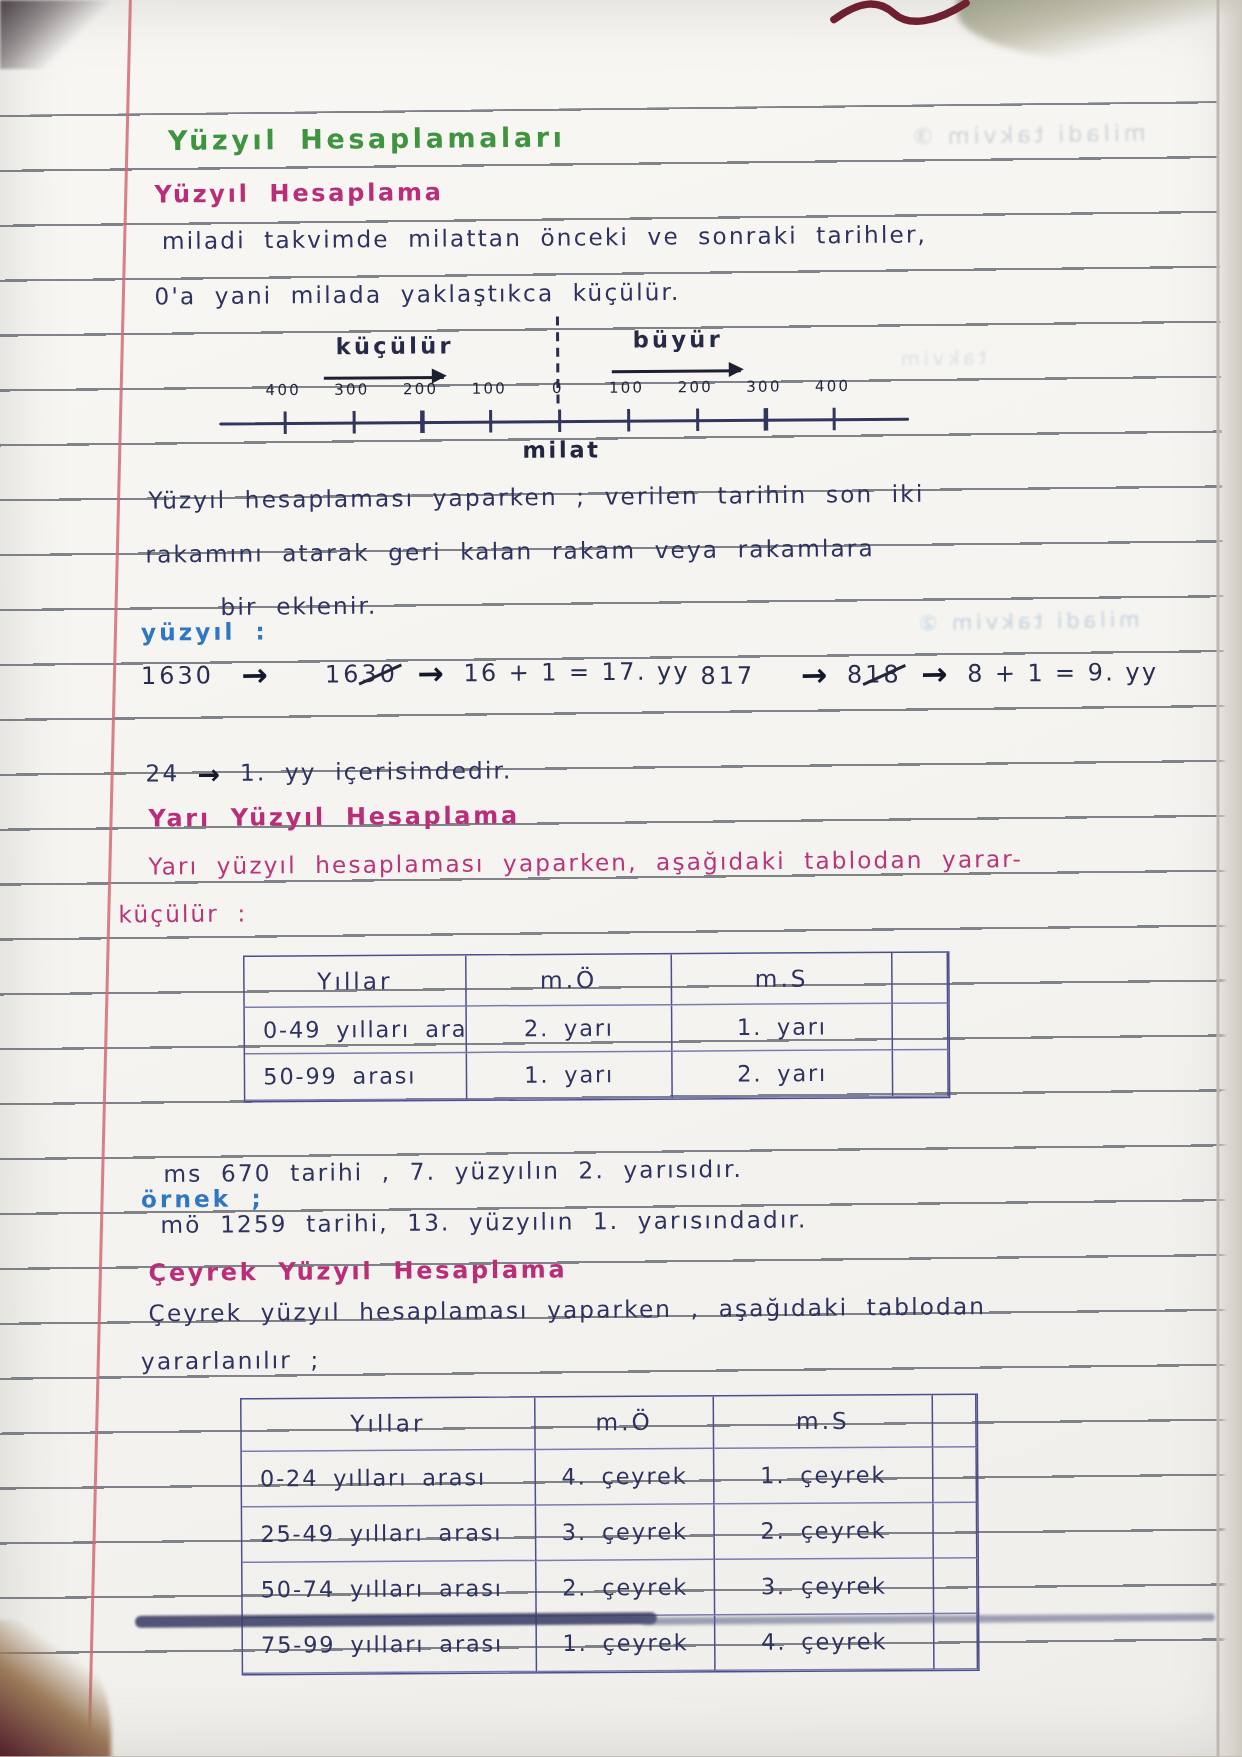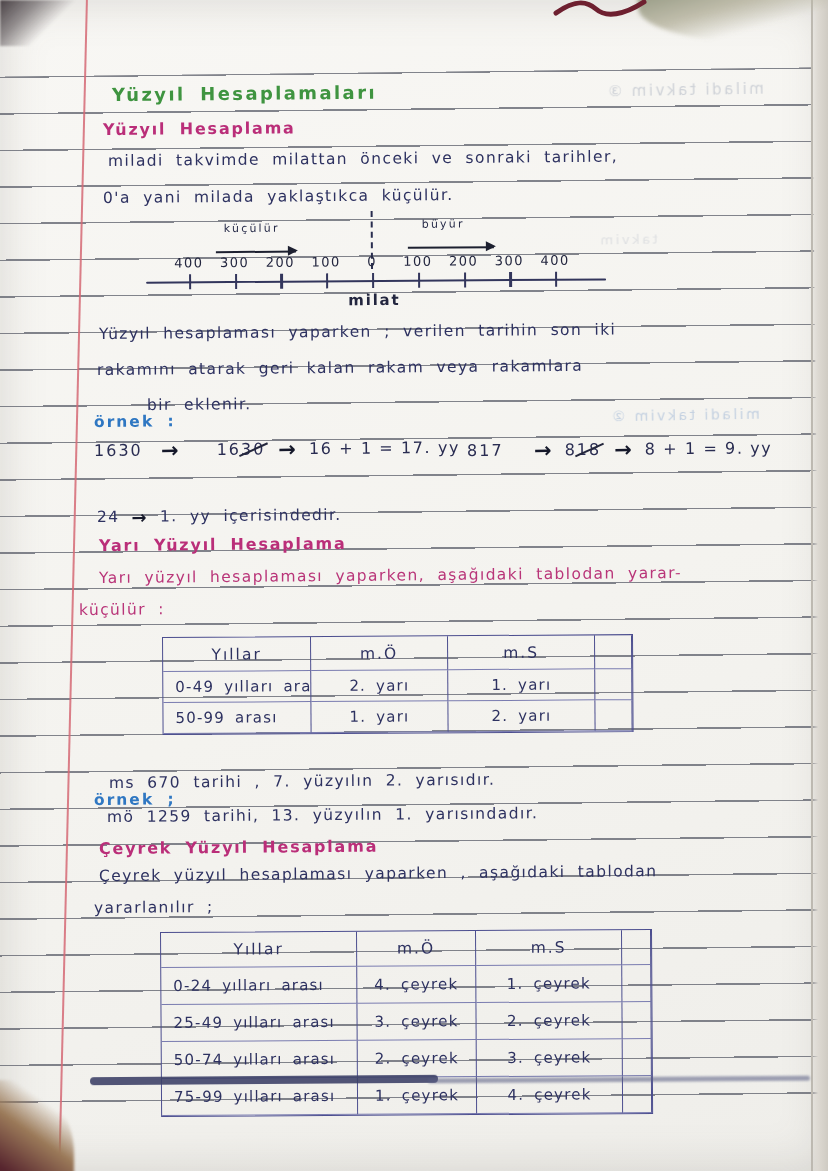--- a/index.html
+++ b/index.html
@@ -29,27 +29,27 @@
   .squiggle{position:absolute;left:552px;top:-2px;}
   
   .hw{position:absolute;font-size:15.5px;letter-spacing:1.4px;word-spacing:6px;
     color:#2e3261;white-space:nowrap;transform:rotate(-0.5deg);transform-origin:left center;}
   .gr{color:#3f9440;font-weight:bold;font-size:18px;letter-spacing:2.4px;}
   .pk{color:#ba2e79;font-weight:bold;letter-spacing:1.8px;}
   .pkbody{color:#b93579;font-weight:normal;}
   .bl{color:#2f77c2;font-weight:bold;letter-spacing:2px;}
   
   .timeline{position:absolute;left:150px;top:213px;width:460px;height:104px;transform:rotate(-0.4deg);}
-  .tl-label{position:absolute;font-size:11px;font-weight:normal;letter-spacing:2.2px;color:#262a48;}
+  .tl-label{position:absolute;font-size:15px;font-weight:bold;letter-spacing:2.2px;color:#262a48;}
   .harrow{position:absolute;height:2.4px;background:#1d2030;}
   .harrow:after{content:"";position:absolute;right:-2px;top:-4.8px;width:0;height:0;
     border-left:10px solid #1d2030;border-top:5.6px solid transparent;border-bottom:5.6px solid transparent;}
   .tl-dash{position:absolute;width:0;border-left:2px dashed #2a2e50;}
   .tl-numbers{position:absolute;display:flex;}
-  .tl-numbers span{flex:1;text-align:center;font-size:13px;letter-spacing:1.5px;color:#23263f;}
+  .tl-numbers span{flex:1;text-align:center;font-size:10px;letter-spacing:1.5px;color:#23263f;}
   .tl-line{position:absolute;background:#33365c;border-radius:2px;}
   .tl-ticks{position:absolute;display:flex;}
   .tl-ticks i{flex:1;position:relative;}
   .tl-ticks i:after{content:"";position:absolute;left:50%;top:0;width:2.2px;height:15px;background:#33365c;}
   .tl-origin{position:absolute;font-size:15px;font-weight:bold;letter-spacing:1.8px;color:#23263f;}
   
   .examples{position:absolute;left:94px;top:439px;display:flex;flex-direction:row;gap:7px;}
   .ex-row{display:flex;align-items:baseline;gap:13px;height:27px;transform:rotate(-0.5deg);transform-origin:left center;}
   .ex-given{min-width:54px;font-size:16px;letter-spacing:2px;color:#2a2d52;}
   .ar{font-weight:bold;font-size:21px;color:#15182a;line-height:1;transform:translateY(2px);}
@@ -129,21 +129,21 @@
         <i></i>
         <i></i>
         <i></i>
     </div>
     <div class="tl-origin" style="left:198px;top:78px;">milat</div>
   </div>
 
   <div class="hw" style="left:99px;top:325px;">Yüzyıl hesaplaması yaparken ; verilen tarihin son iki</div>
   <div class="hw" style="left:97px;top:361px;">rakamını atarak geri kalan rakam veya rakamlara</div>
   <div class="hw" style="left:99px;top:396px;margin-left:48px;">bir eklenir.</div>
-  <div class="hw bl" style="left:94px;top:413px;">örnek :</div>
+  <div class="hw bl" style="left:94px;top:413px;">yüzyıl :</div>
 
   <div class="examples">
 
   <div class="ex-row">
       <span class="ex-given">1630</span>
       <span class="ar">→</span>
       <span class="ex-mid"><b style="font-weight:normal;margin-left:25px;">16</b><b class="cut" style="font-weight:normal;">30</b></span>
       <span class="ar">→</span>
       <span class="ex-res">16 + 1 = 17. yy</span>
     </div>

